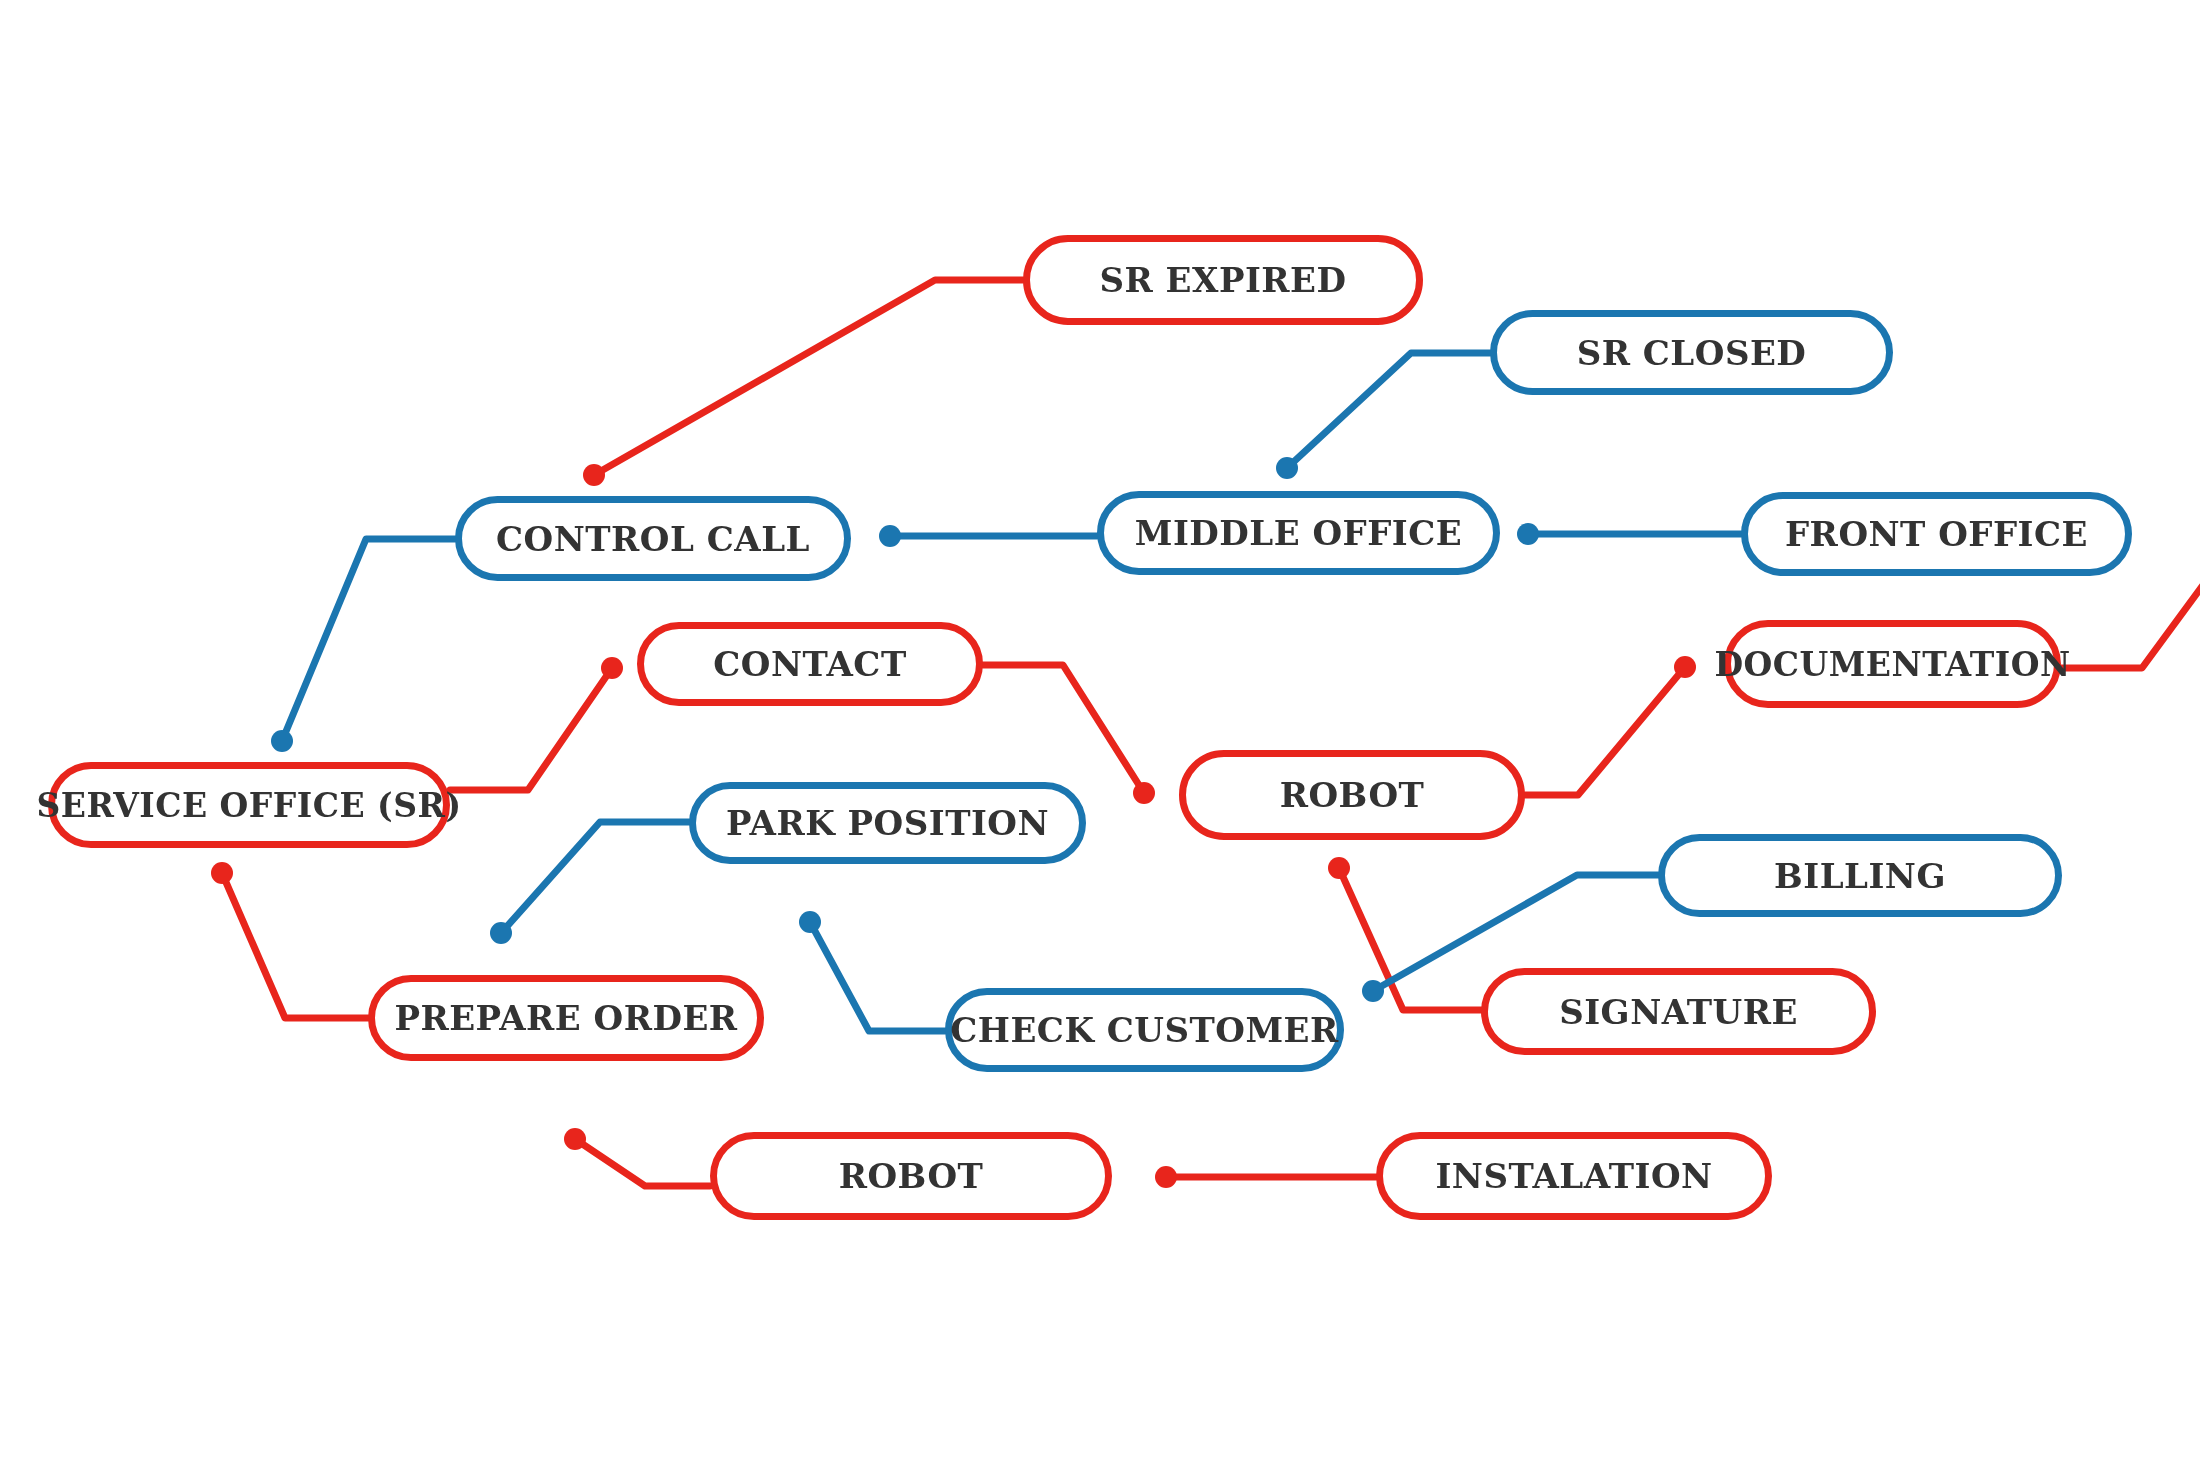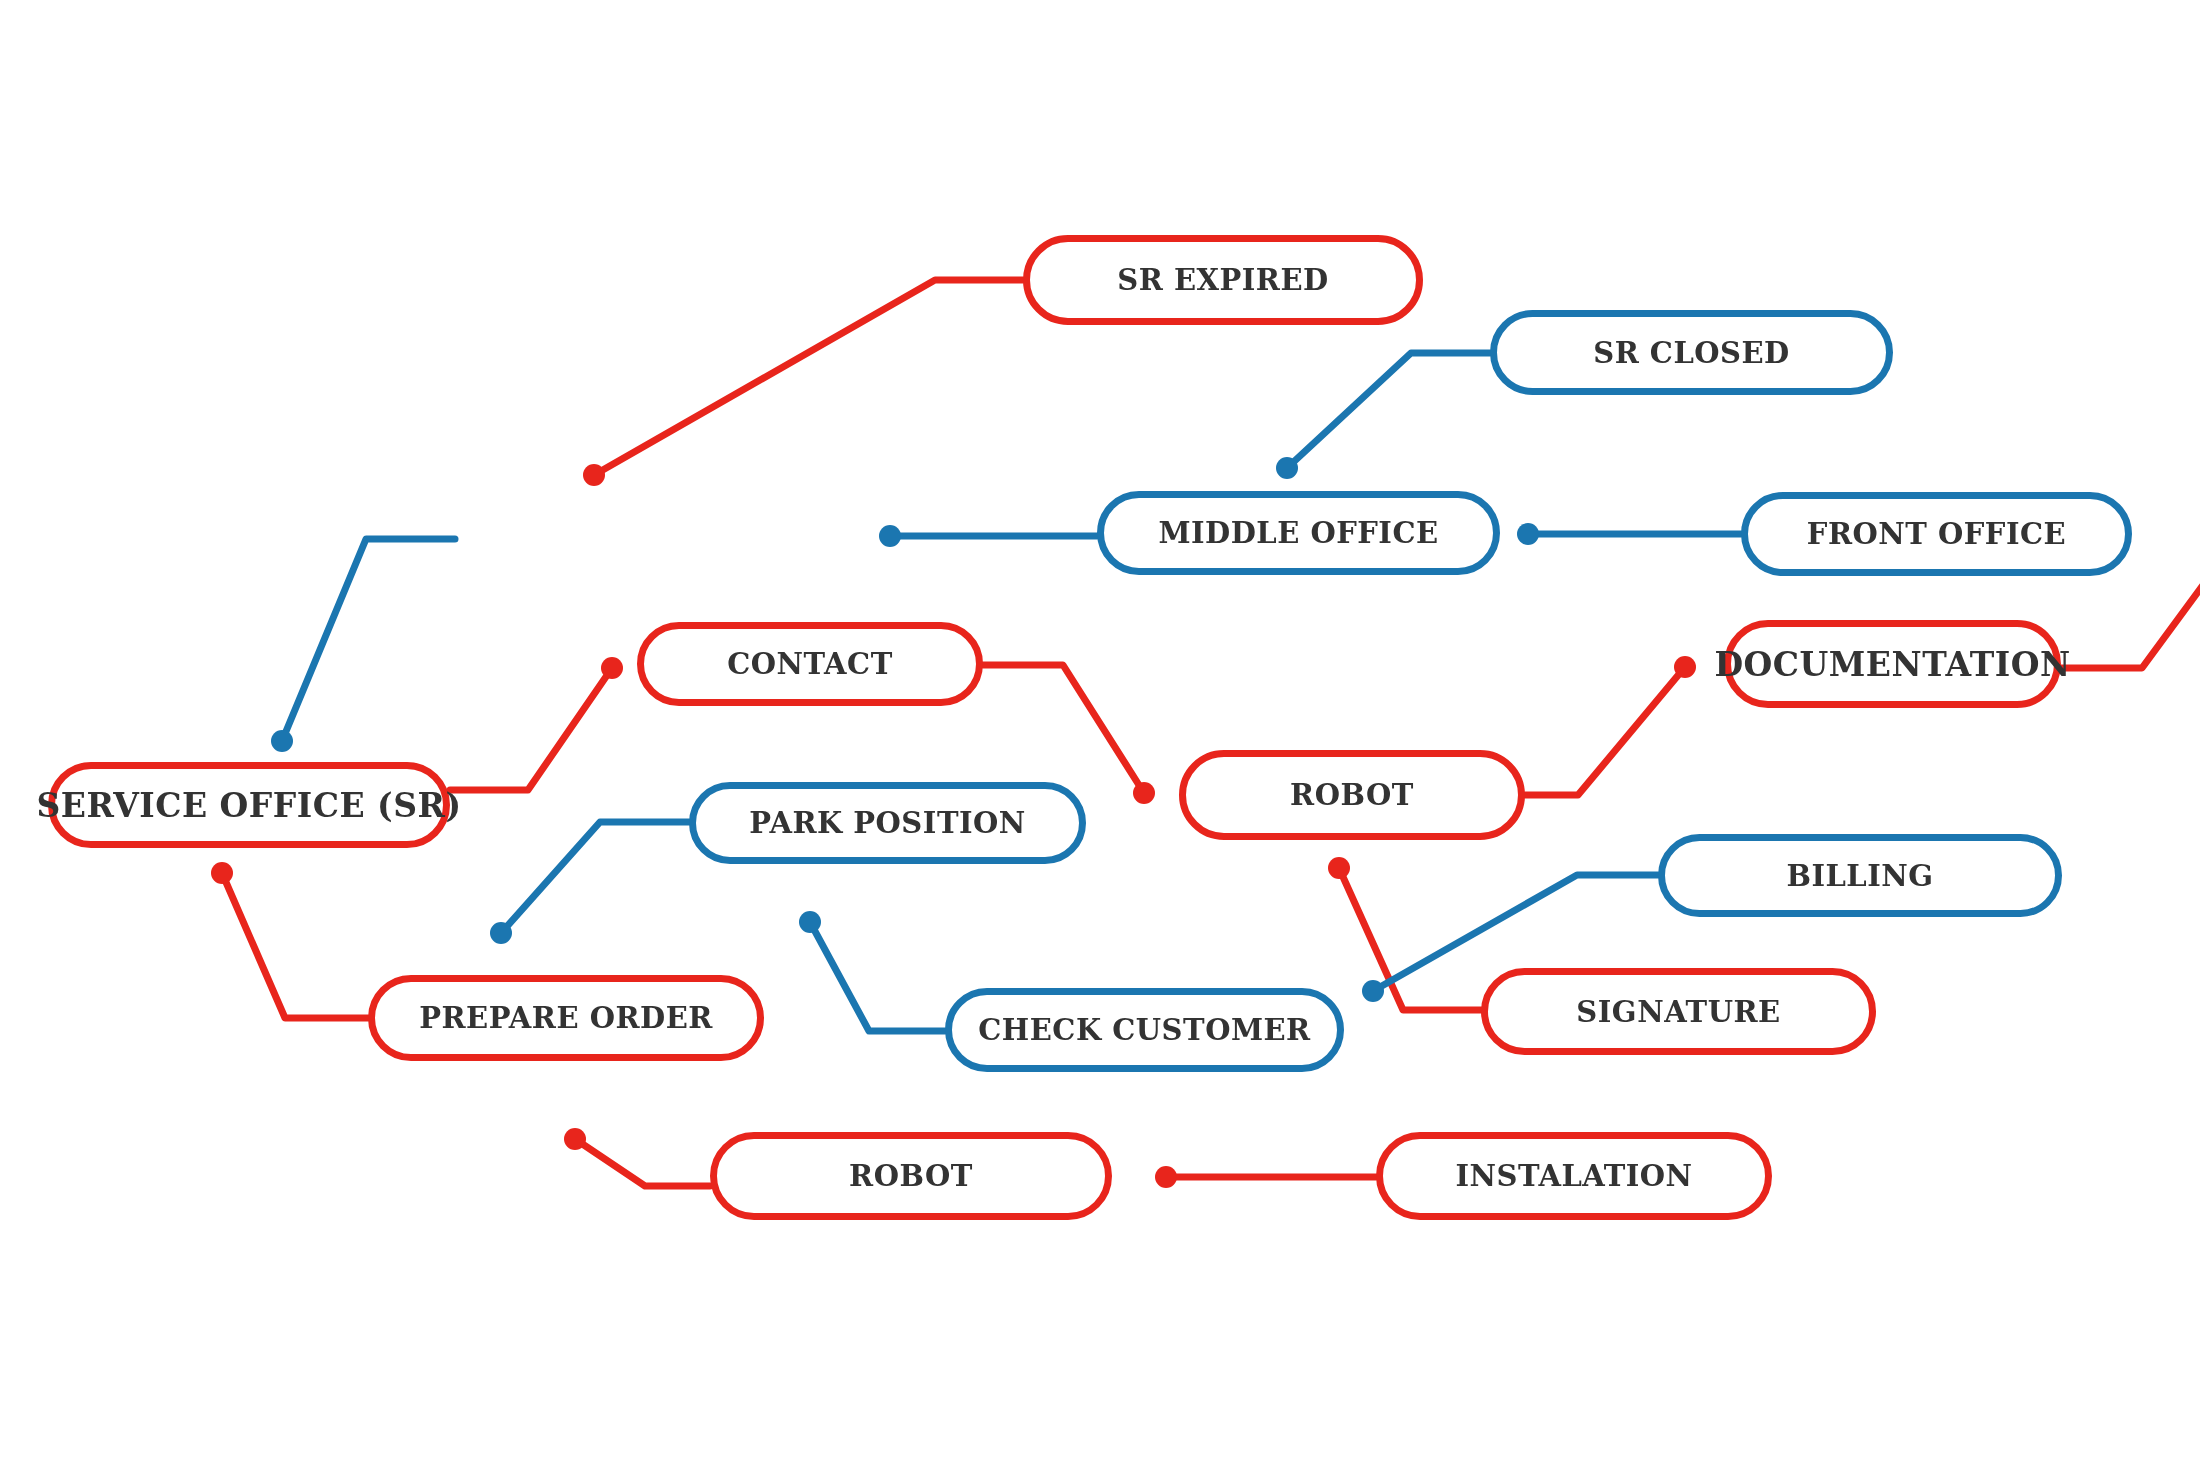--- a/index.html
+++ b/index.html
@@ -13,21 +13,21 @@
   .wires{position:absolute;left:0;top:0;width:2200px;height:1468px;}
   .node{
     position:absolute;
     display:flex;align-items:center;justify-content:center;
     background:#ffffff;
     border:7px solid #000;
     border-radius:48px;
     box-sizing:border-box;
     font-weight:bold;
     color:#333333;
-    font-size:29px;
+    font-size:34px;
     letter-spacing:0.5px;
     white-space:nowrap;
     cursor:default;
   }
   .node.red{border-color:#e8251c;}
   .node.blue{border-color:#1b76b0;}
   .node.small-text{font-size:33px;}
 </style>
 </head>
 <body>
@@ -75,20 +75,23 @@
       <circle cx="1373" cy="991" r="11"></circle>
     </g>
   </svg>
 
   <div class="node red" style="left:1023px;top:235px;width:400px;height:90px;">
       <span>SR EXPIRED</span>
     </div>
   <div class="node blue" style="left:1490px;top:310px;width:403px;height:85px;">
       <span>SR CLOSED</span>
     </div>
+  <div class="node blue" style="left:455px;top:496px;width:396px;height:85px;">
+      <span>CONTROL CALL</span>
+    </div>
   <div class="node blue" style="left:1097px;top:491px;width:403px;height:84px;">
       <span>MIDDLE OFFICE</span>
     </div>
   <div class="node blue" style="left:1741px;top:492px;width:391px;height:84px;">
       <span>FRONT OFFICE</span>
     </div>
   <div class="node red" style="left:637px;top:622px;width:346px;height:84px;text-align:center;">
       <span>CONTACT</span>
     </div>
   <div class="node red small-text" style="left:1724px;top:620px;width:337px;height:88px;">

